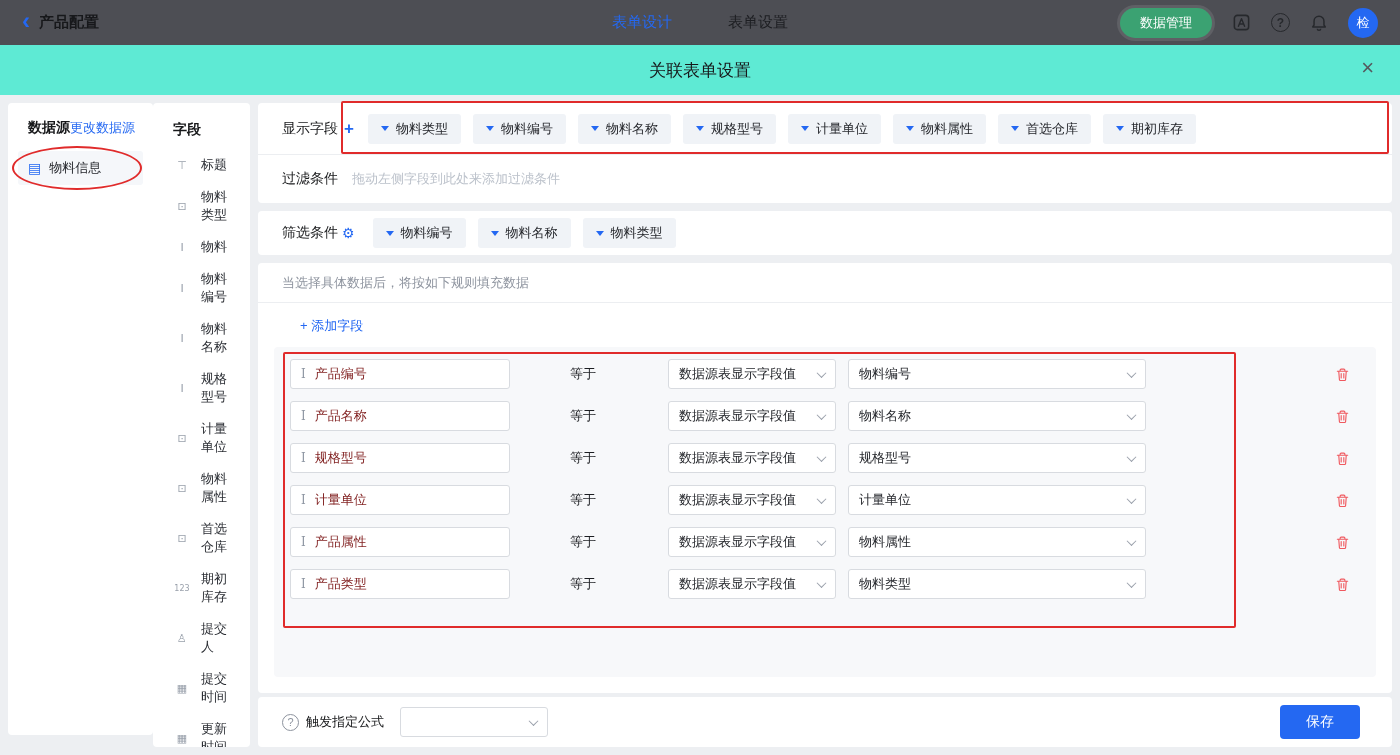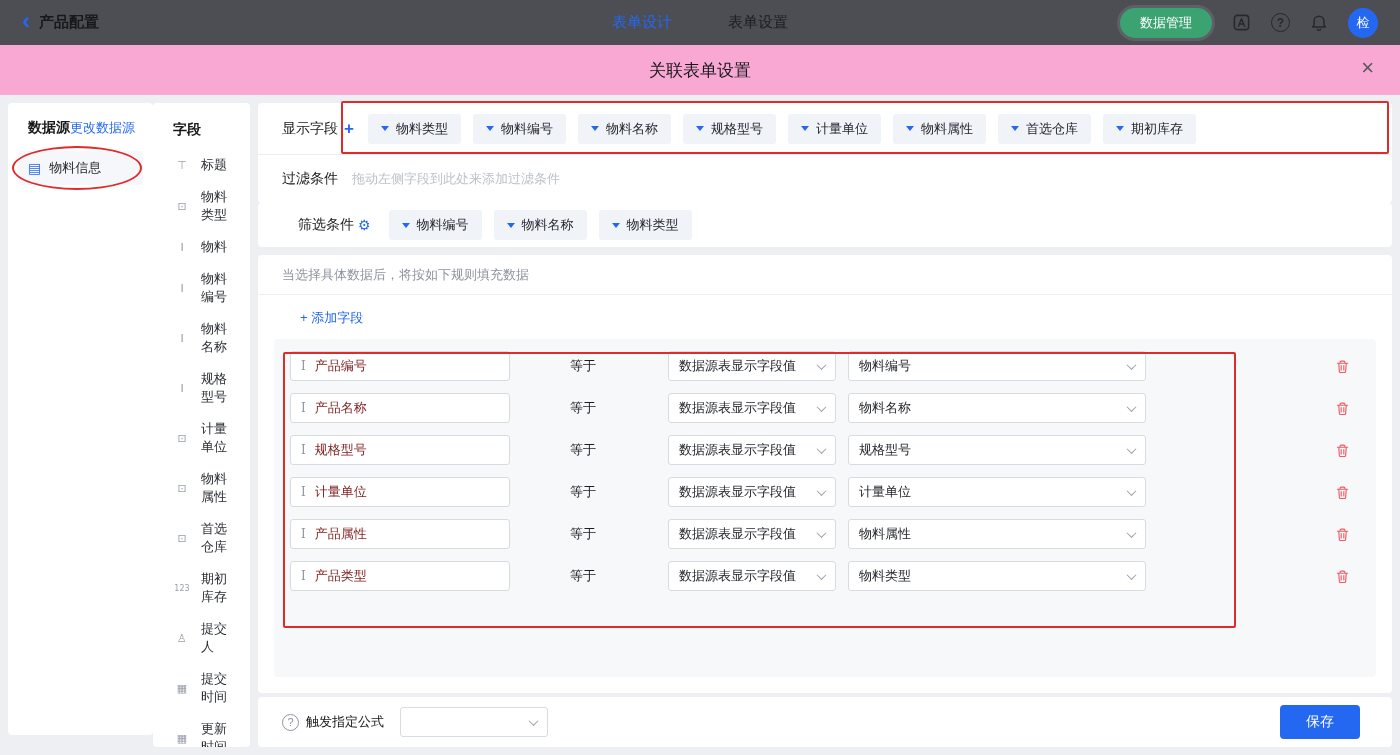--- a/index.html
+++ b/index.html
@@ -20,21 +20,21 @@
   .tb-tab[data-active="true"] { color:#2468f2; }
   .tb-right { margin-left:auto; display:flex; align-items:center; gap:20px; position:relative; z-index:2;}
   .green-pill { background:#3ba272; color:#fff; font-size:13px; border:none; border-radius:16px;
     padding:6px 20px; cursor:pointer; box-shadow:0 0 0 3px rgba(255,255,255,.10); }
   .tb-iconbtn { background:none; border:none; cursor:pointer; display:flex; align-items:center; }
   .help-circle { width:19px; height:19px; border:1.6px solid #26282c; border-radius:50%;
     color:#26282c; font-size:12px; font-weight:700; display:flex; align-items:center; justify-content:center; }
   .avatar { width:30px; height:30px; border-radius:50%; background:#2468f2; color:#fff;
     display:flex; align-items:center; justify-content:center; font-size:13px; cursor:pointer; }
   
-  .modal-header { position:absolute; top:45px; left:0; width:1400px; height:50px; background:#f9a8d4;
+  .modal-header { position:absolute; top:45px; left:0; width:1400px; height:50px; background:#5eead4;
     display:flex; align-items:center; justify-content:center; }
   .modal-title { font-size:17px; font-weight:500; color:#17181a; }
   .close-btn { position:absolute; right:26px; top:12px; background:none; border:none;
     font-size:22px; color:#55595e; cursor:pointer; line-height:1; }
   
   .content { position:absolute; top:95px; left:0; right:0; bottom:0; padding:8px; display:flex; gap:8px; }
   .card { background:#fff; border-radius:4px; }
   .side-col { width:242px; display:flex; }
   .ds-card { margin-bottom:12px; padding-bottom:10px; }
   .ds-header { display:flex; align-items:center; justify-content:space-between; padding:16px 18px 10px 20px; }
@@ -57,21 +57,21 @@
   .row48 { height:48px; display:flex; align-items:center; padding:0 24px; }
   .row-label { font-size:14px; color:#17181a; width:56px; flex:none; }
   .add-icon { color:#2468f2; font-size:17px; font-weight:700; margin:0 6px; cursor:pointer; line-height:1;}
   .gear-icon { color:#2468f2; font-size:14px; margin:0 10px 0 4px; cursor:pointer; line-height:1;}
   .chips { display:flex; align-items:center; gap:12px; margin-left:8px; }
   .chip { display:flex; align-items:center; gap:7px; background:#f0f3f7; border-radius:3px;
     padding:6px 13px; font-size:13px; color:#25272c; cursor:pointer; white-space:nowrap; }
   .chip-caret { width:0; height:0; border-left:4px solid transparent; border-right:4px solid transparent;
     border-top:5px solid #2468f2; }
   .placeholder { color:#bcc2cb; font-size:13px; margin-left:14px; }
-  .cardB { height:44px; margin-top:0; display:flex; align-items:center; padding:0 40px; }
+  .cardB { height:44px; margin-top:8px; display:flex; align-items:center; padding:0 24px; }
   .cardC { margin-top:8px; flex:1; display:flex; flex-direction:column; }
   .hint-row { height:40px; display:flex; align-items:center; padding:0 24px; color:#8d939e;
     font-size:13px; border-bottom:1px solid #eceef1;text-align:right; }
   .add-field { margin:14px 0 0 42px; color:#2468f2; font-size:13px; cursor:pointer; align-self:flex-start; background:none; border:none;}
   .mapping-panel { margin:12px 16px 16px; background:#f7f8fa; border-radius:4px; padding:12px 0; flex:1; }
   .map-row { display:flex; align-items:center; height:30px; margin-bottom:12px; padding:0 26px 0 16px; }
   .target-input { width:220px; height:30px; background:#fff; border:1px solid #d8dbe0; border-radius:3px;
     display:flex; align-items:center; gap:9px; padding:0 10px; cursor:pointer; flex:none;}
   .ti-icon { color:#8f97a3; font-size:12px; font-family:"DejaVu Serif",serif; }
   .target-input input { border:none; outline:none; flex:1; min-width:0; font-size:13px; color:#7f1d1d;

